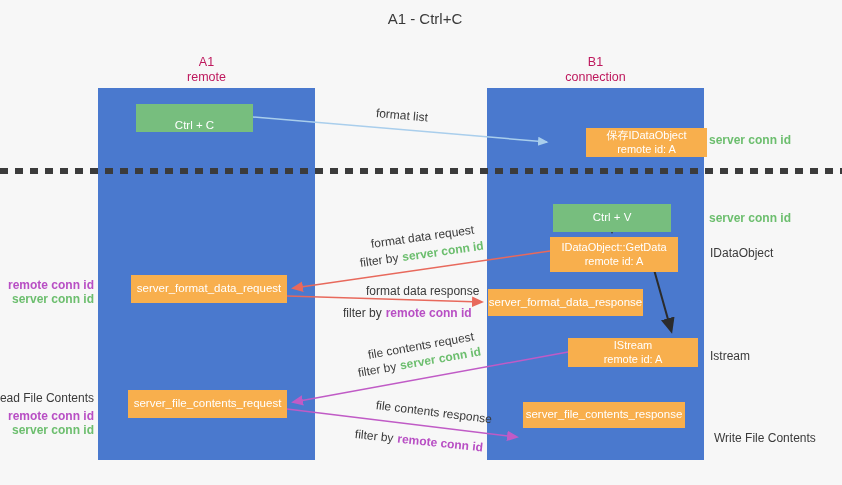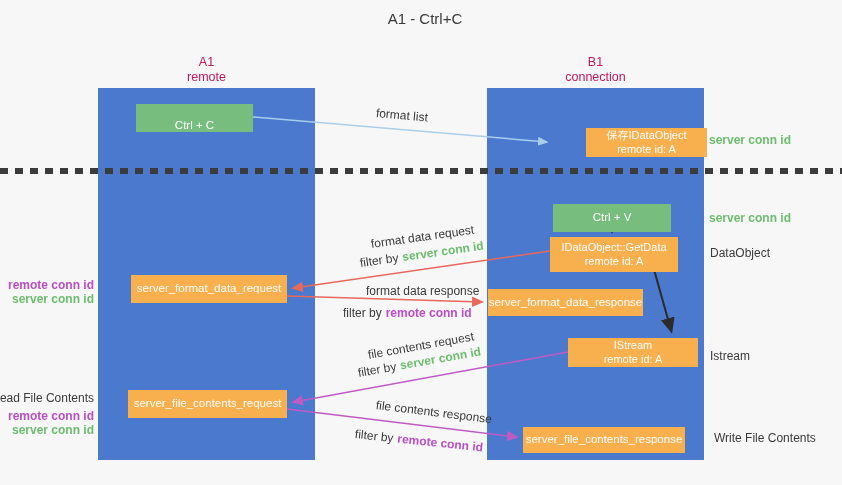--- a/index.html
+++ b/index.html
@@ -110,21 +110,21 @@
     <div>IDataObject::GetData</div>
     <div>remote id: A</div>
   </div>
   <div class="node orange-box" style="left:488px; top:289px; width:155px; height:27px;">
     <div>server_format_data_response</div>
   </div>
   <div class="node orange-box" style="left:568px; top:338px; width:130px; height:29px; font-size:11px;">
     <div>IStream</div>
     <div>remote id: A</div>
   </div>
-  <div class="node orange-box" style="left:523px; top:427px; width:162px; height:26px;">
+  <div class="node orange-box" style="left:523px; top:402px; width:162px; height:26px;">
     <div>server_file_contents_response</div>
   </div>
 
   <div class="lbl rot-dn5" style="left:376px; top:106px;">format list</div>
 
   <div class="lbl rot-up8" style="left:371px; top:237px;">format data request</div>
   <div class="lbl rot-up8" style="left:360px; top:256px;">
     <span class="gap">filter by</span><span class="c-green">server conn id</span>
   </div>
 
@@ -138,21 +138,21 @@
     <span class="gap">filter by</span><span class="c-green">server conn id</span>
   </div>
 
   <div class="lbl rot-dn7" style="left:376px; top:398px;">file contents response</div>
   <div class="lbl rot-dn6" style="left:355px; top:427px;">
     <span class="gap">filter by</span><span class="c-magenta">remote conn id</span>
   </div>
 
   <div class="lbl c-green" style="left:709px; top:133px;">server conn id</div>
   <div class="lbl c-green" style="left:709px; top:211px;">server conn id</div>
-  <div class="lbl" style="left:710px; top:246px;">DataObject</div>
+  <div class="lbl" style="left:710px; top:246px;">IDataObject</div>
   <div class="lbl" style="left:710px; top:349px;">Istream</div>
   <div class="lbl" style="left:714px; top:431px;">Write File Contents</div>
 
   <div class="lbl c-magenta right-align" style="top:278px;">remote conn id</div>
   <div class="lbl c-green right-align" style="top:292px;">server conn id</div>
   <div class="lbl right-align" style="top:391px;">Read File Contents</div>
   <div class="lbl c-magenta right-align" style="top:409px;">remote conn id</div>
   <div class="lbl c-green right-align" style="top:423px;">server conn id</div>
 
 </div>

